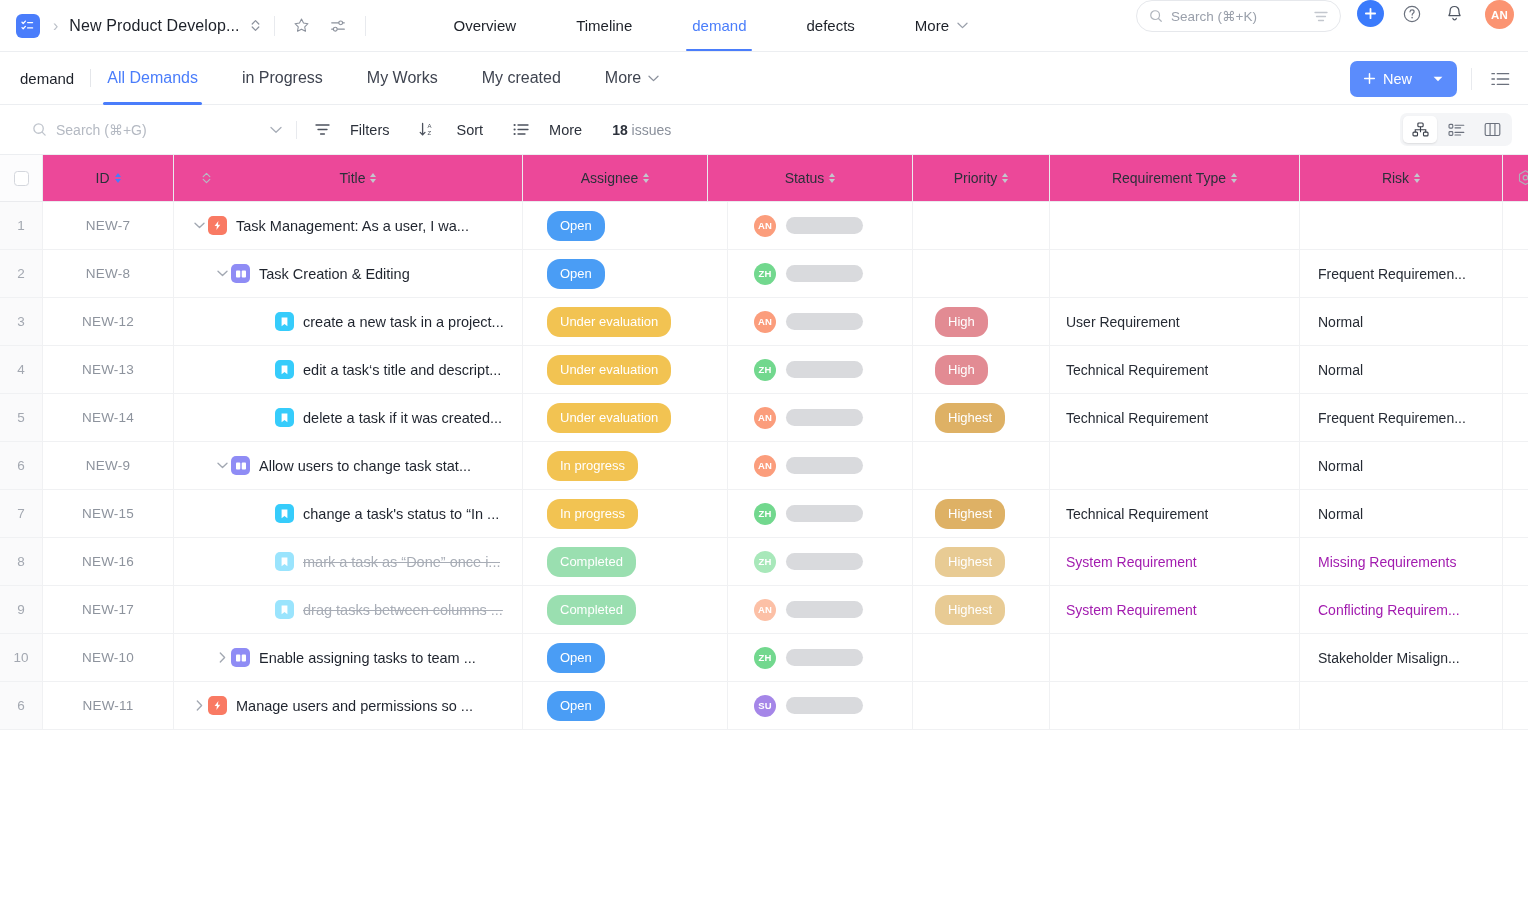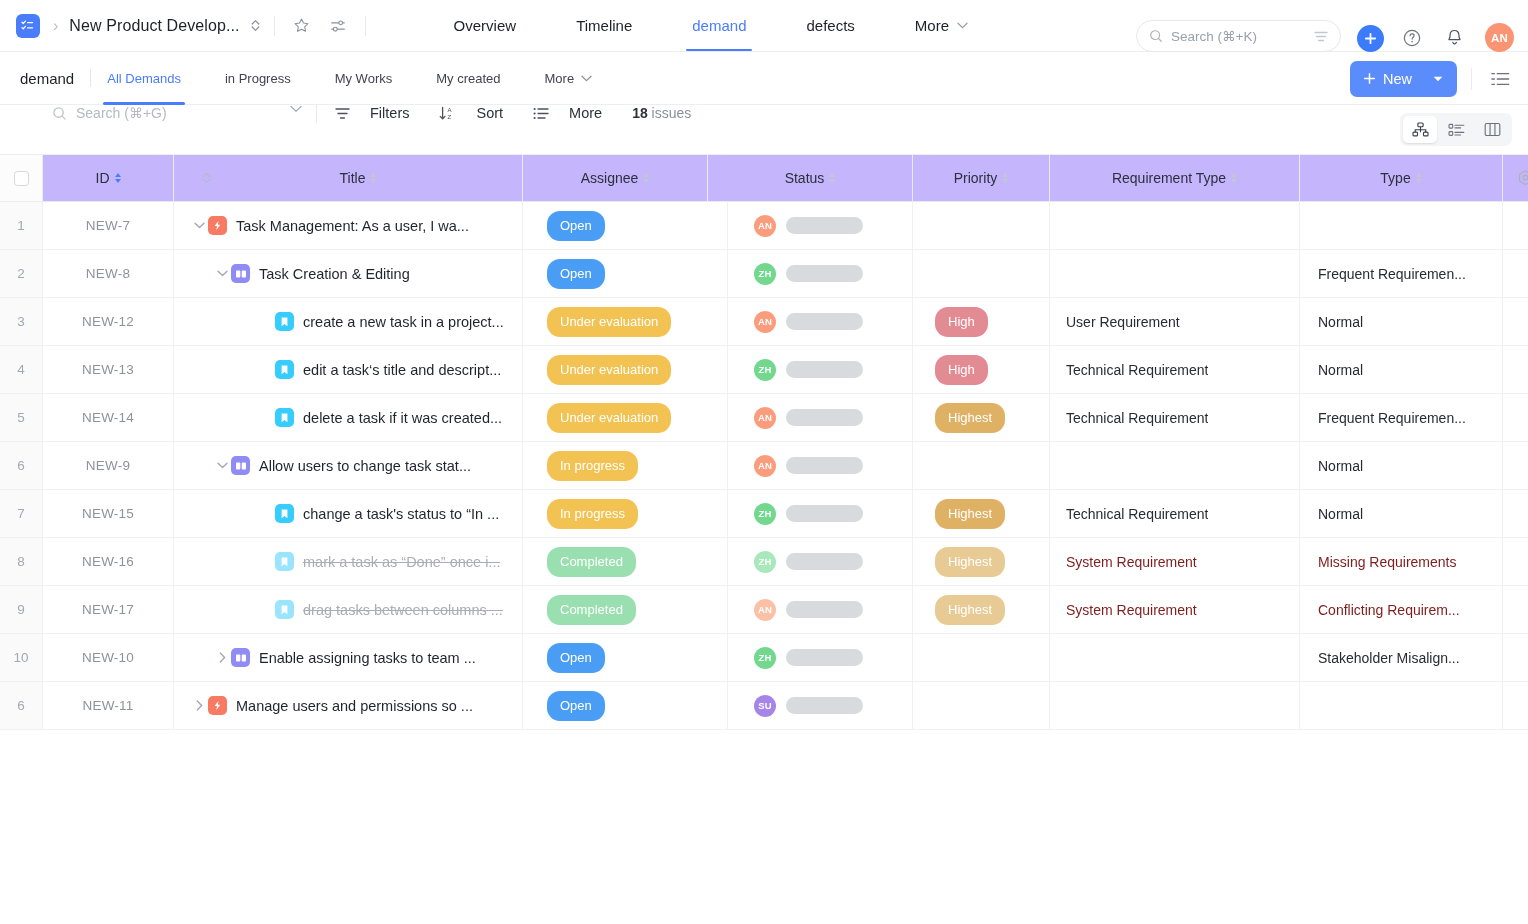--- a/index.html
+++ b/index.html
@@ -31,21 +31,21 @@
   .tab {
     font-size: 15px; color: #1d2129; padding: 0 0 0 0; margin: 0 30px;
     height: 100%; display: flex; align-items: center; position: relative;
   }
   .tab.active { color: #4a7dfb; }
   .tab.active:after {
     content:""; position:absolute; left:-6px; right:-6px; bottom:0; height:2.5px;
     background:#4a7dfb; border-radius:2px;
   }
   .tab .chev { margin-left: 8px; color:#9aa0ab; }
-  .top-right { position:absolute; right: 14px; top:0; height:52px; display:flex; align-items:flex-end; gap: 6px; }
+  .top-right { position:absolute; right: 14px; top:0; height:52px; display:flex; align-items:flex-start; gap: 6px; }
   .search-pill {
     width: 205px; height: 32px; border: 1px solid #e6e8ec; border-radius: 17px;
     display:flex; align-items:center; padding: 0 12px; gap: 8px; color:#9aa0ab; font-size:13.5px;
     background:#fff;
   }
   .search-pill .sp-text { flex:1; }
   .plus-btn {
     width: 27px; height: 27px; border-radius: 50%; background: #3b7bfc;
     display:flex; align-items:center; justify-content:center; color:#fff; font-size:18px; line-height:1;
     margin-left: 10px;
@@ -57,53 +57,53 @@
     margin-left: 11px; letter-spacing:.3px;
   }
 
   
   .subbar {
     height: 53px; display:flex; align-items:center; border-bottom:1px solid #eceef1;
     padding: 0 14px 0 20px; position:relative;
   }
   .sb-label { font-size: 15px; color:#1d2129; }
   .sb-sep { width:1px; height:18px; background:#e4e6ea; margin: 0 16px; }
-  .sb-tab { font-size: 13px; color:#3f4450; margin: 0 22px; height:53px; display:flex;align-items:center; position:relative; }
+  .sb-tab { font-size: 16px; color:#3f4450; margin: 0 22px; height:53px; display:flex;align-items:center; position:relative; }
   .sb-tab:first-of-type { margin-left: 0; }
   .sb-tab.active { color:#4a7dfb; }
   .sb-tab.active:after{ content:""; position:absolute; left:-4px; right:-4px; bottom:0; height:2.5px; background:#4a7dfb; border-radius:2px;}
   .sb-tab .chev { margin-left:7px; color:#8b919c; }
   .sub-right { position:absolute; right:14px; top:0; height:53px; display:flex; align-items:center; }
   .new-btn {
     height: 36px; background:#5b8cfc; color:#fff; border-radius:7px; display:flex; align-items:center;
     padding: 0 14px 0 13px; font-size:14.5px; gap: 7px;
   }
   .new-btn .nb-caret { margin-left: 14px; font-size: 9px; }
   .sub-right .vsep2 { width:1px;height:22px;background:#e8eaee;margin:0 14px; }
   .list-ico { width:28px;height:28px;display:flex;align-items:center;justify-content:center;color:#6b717d;}
 
   
-  .toolbar { height:49px; display:flex; align-items:flex-start; padding:0 14px 0 32px; position:relative;margin-left:20px; }
+  .toolbar { height:49px; display:flex; align-items:center; padding:0 14px 0 32px; position:relative; }
   .tb-search { display:flex; align-items:center; gap:9px; color:#b4b9c2; font-size:14px; width: 232px; }
   .tb-caret { color:#9aa0ab; margin-left: 6px; }
   .tb-sep { width:1px; height:18px; background:#e8eaee; margin: 0 18px 0 14px; }
   .tb-item { display:flex; align-items:center; gap:20px; font-size:14.5px; color:#2c313b; margin-right: 30px; }
   .tb-count { font-size:14px; color:#8a909b; }
   .tb-count b { color:#2c313b; font-weight:600; }
   .tb-right { position:absolute; right:16px; top:0; height:49px; display:flex; align-items:center; }
   .segmented { display:flex; background:#f4f5f7; border-radius:7px; padding:3px; gap:2px; }
   .seg {
     width:34px;height:27px;border-radius:5px;display:flex;align-items:center;justify-content:center;color:#6b717d;
   }
   .seg.active { background:#fff; box-shadow: 0 1px 2px rgba(0,0,0,.10); color:#3a3f4a; }
 
   
   .tbl { width:1528px; border-top:1px solid #eceef1; }
   .trow { display:flex; height:48px; align-items:stretch; border-bottom:1px solid #f0f1f3; }
-  .thead { height:47px; background:#c4b5fd; border-bottom:1px solid #eaebee; }
+  .thead { height:47px; background:#ec4899; border-bottom:1px solid #eaebee; }
   .c { display:flex; align-items:center; border-right:1px solid #f0f1f3; height:100%; }
   .thead .c { border-right:1px solid #eaebee; justify-content:center; }
   .c-chk { width:43px; justify-content:center; flex:none; background:#fafafb; }
   .thead .c-chk { background:#fcfcfd; }
   .c-id { width:131px; flex:none; justify-content:center; }
   .c-title { width:349px; flex:none; }
   .c-status { width:205px; flex:none; }
   .c-assignee { width:185px; flex:none; }
   .c-priority { width:137px; flex:none; }
   .c-reqtype { width:250px; flex:none; }
@@ -164,21 +164,21 @@
   .av.an { background:#fb9d7c; }
   .av.zh { background:#72d88e; }
   .av.su { background:#a586e8; }
   .av.an-dim { background:#fcc0a6; }
   .av.zh-dim { background:#a8e8ba; }
   .namebar { width:77px;height:17px;border-radius:9px;background:#d9dadd; }
 
   .cellTxt { font-size:14px; color:#262b34; padding-left:16px; white-space:nowrap; overflow:hidden; text-overflow:ellipsis; }
   .reqtype-cell .cellTxt { padding-left:16px; }
   .risk-cell .cellTxt { padding-left:18px; }
-  .dimtxt { color:#7f1d1d; }
+  .dimtxt { color:#a21caf; }
   svg { display:block; }
 </style>
 </head>
 <body>
 
 <div class="app">
 
   <div class="topbar">
     <div class="logo">
       <svg width="14" height="14" viewBox="0 0 14 14">
@@ -449,21 +449,21 @@
           </span>
       </div>
       <div class="c c-reqtype">
         <span class="th-txt">Requirement Type</span>
         <span class="sorter">
             <i class="up"></i>
             <i class="dn"></i>
           </span>
       </div>
       <div class="c c-risk">
-        <span class="th-txt">Type</span>
+        <span class="th-txt">Risk</span>
         <span class="sorter">
             <i class="up"></i>
             <i class="dn"></i>
           </span>
       </div>
       <div class="c c-gear">
         <span>
           <svg width="19" height="19" viewBox="0 0 20 20">
             <path d="M10 1.9l6.3 3.6v7.2L10 16.3 3.7 12.7V5.5z" fill="none" stroke="#adb2ba" stroke-width="1.2" stroke-linejoin="round"></path>
             <circle cx="10" cy="9.1" r="2.4" fill="none" stroke="#adb2ba" stroke-width="1.2"></circle>

